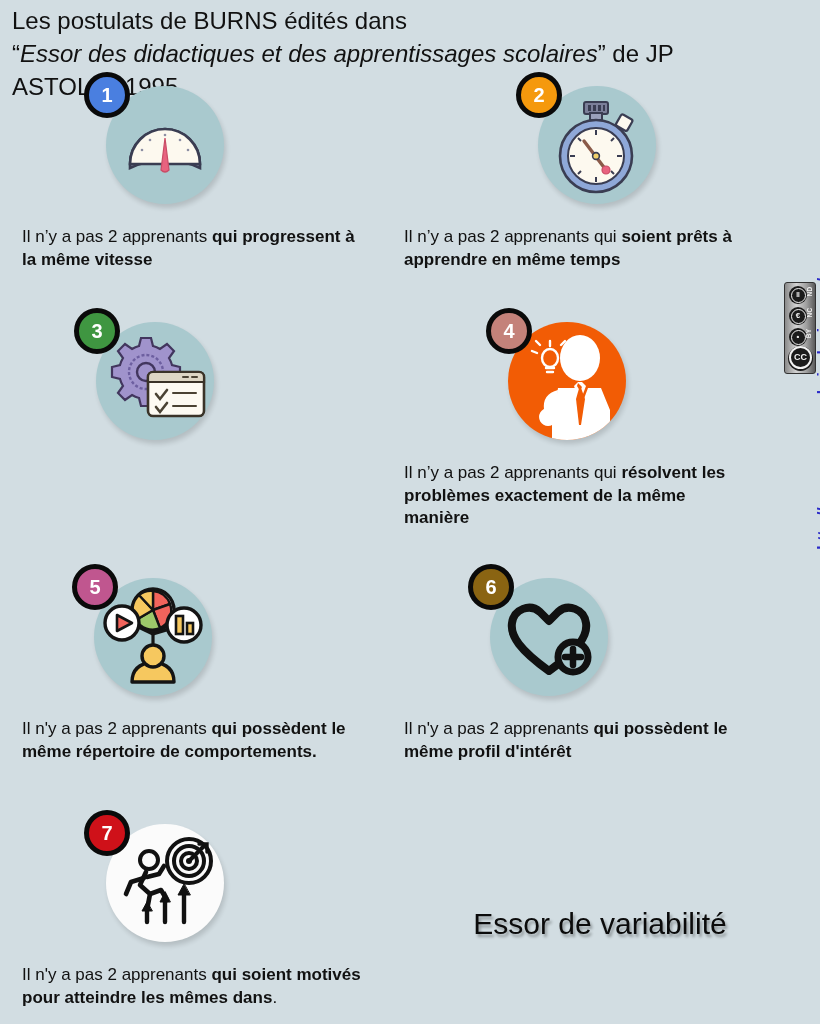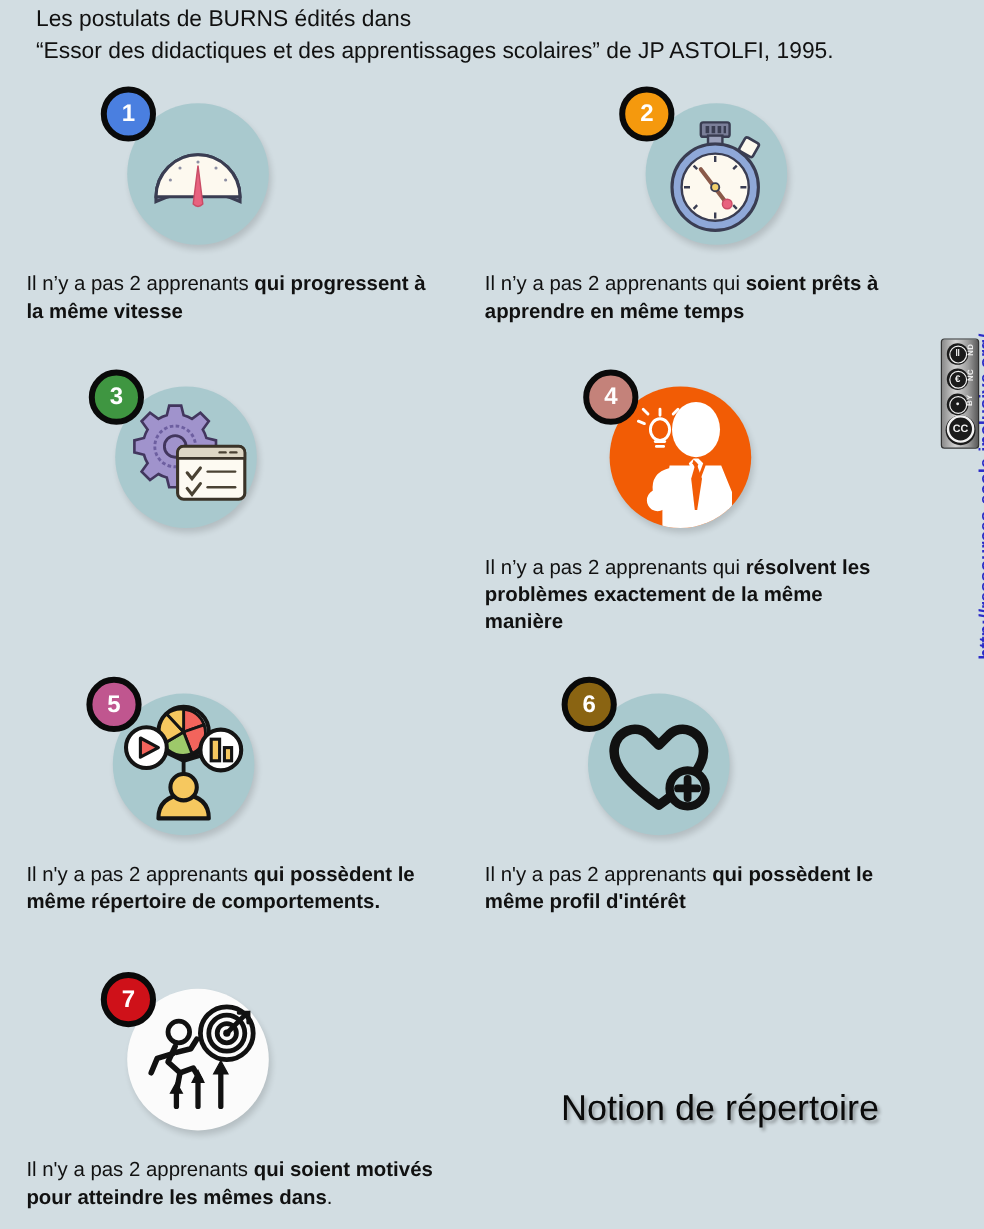--- a/index.html
+++ b/index.html
@@ -13,28 +13,28 @@
     background: #d2dde2;
     font-family: "Liberation Sans", sans-serif;
     color: #0d0d0d;
     overflow: hidden;
     position: relative;
   }
 
   
   .header {
     position: absolute;
-    left: 30px;
+    left: 12px;
     top: 4px;
     width: 740px;
     line-height: 1.38;
-    font-size: 19px;
+    font-size: 24px;
     color: #111;
   }
-  .header .line2 .ital { }
+  .header .line2 .ital { font-style: italic; }
 
   
   .grid {
     position: absolute;
     left: 0;
     top: 72px;
     width: 772px;
     height: 952px;
   }
   .cell {
@@ -467,21 +467,21 @@
           <span>7</span>
         </div>
       </div>
     </div>
     <div class="caption"><span>Il n'y a pas 2 apprenants </span><b>qui soient motivés pour atteindre les mêmes dans</b><span>.</span></div>
   </div>
 
 </div>
 
 <div class="big-title">
-  <div>Notion de répertoire</div>
+  <div>Essor de variabilité</div>
 </div>
 
 <div class="rail">
   <a class="rail-url" href="#">http://ressources-ecole-inclusive.org/</a>
 
   <div class="cc-badge">
     <div class="cc-row" style="top:2px;">
       <div class="cc-ring">
         <div class="cc-inner">‖</div>
       </div>

